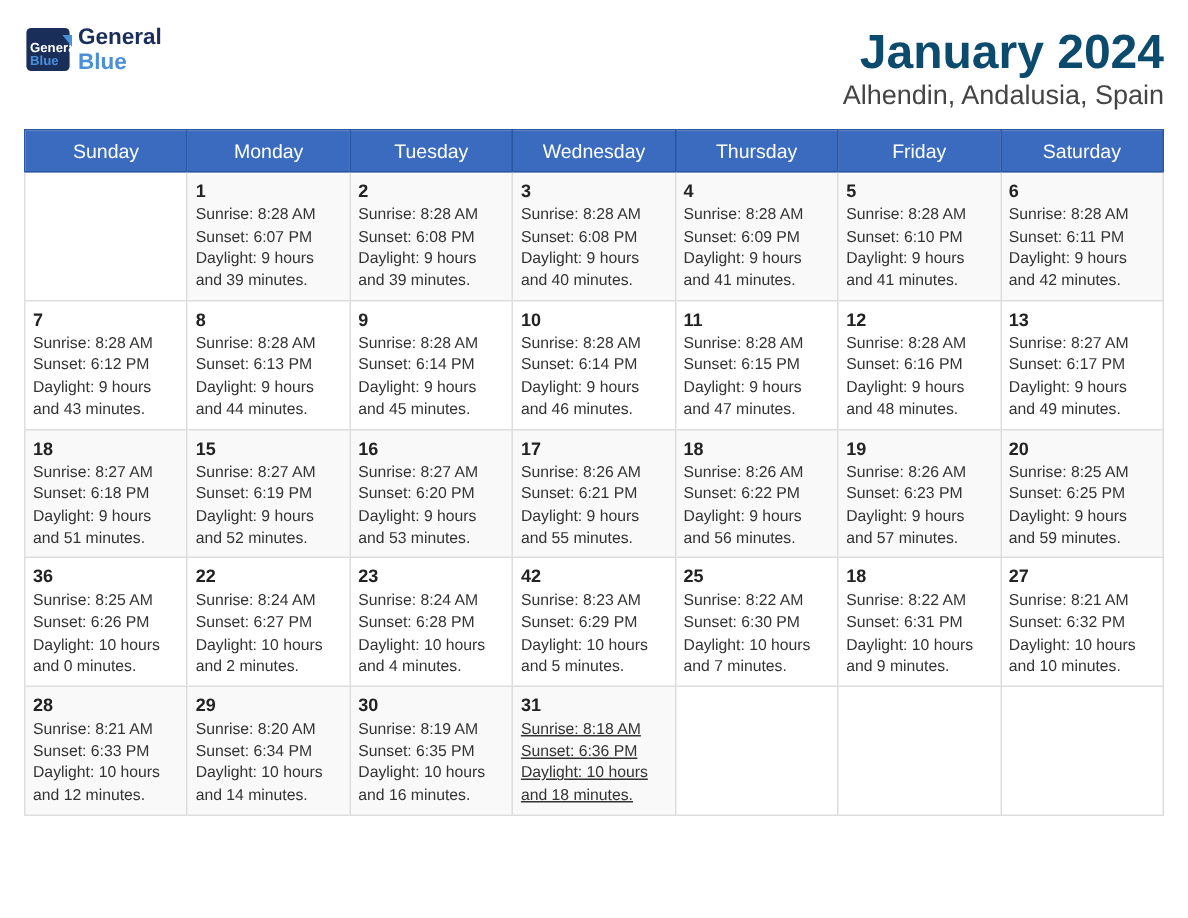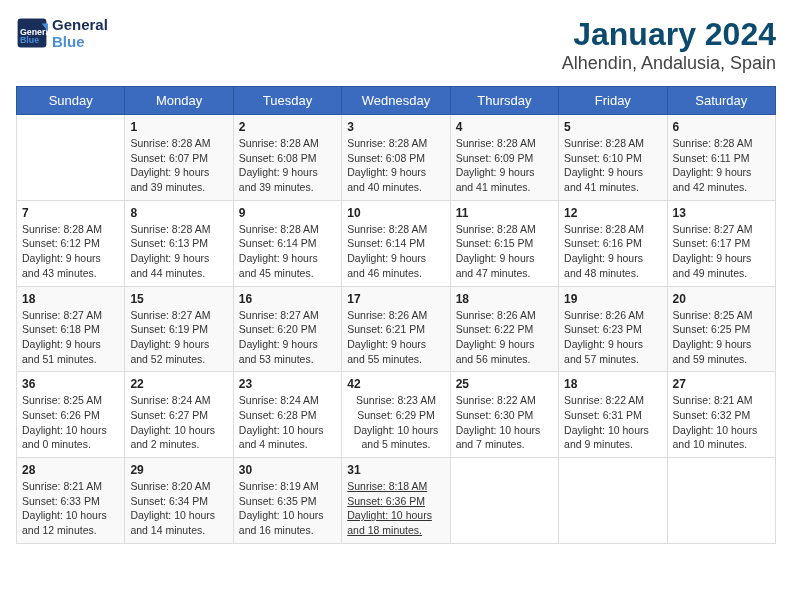--- a/index.html
+++ b/index.html
@@ -280,21 +280,21 @@
         </td>
         <td>
           <div class="cell-day">23</div>
           <div class="cell-info" style="white-space: pre-line;">Sunrise: 8:24 AM
 Sunset: 6:28 PM
 Daylight: 10 hours
 and 4 minutes.</div>
         </td>
         <td>
           <div class="cell-day">42</div>
-          <div class="cell-info" style="white-space: pre-line; text-align: center;">Sunrise: 8:23 AM
+          <div class="cell-info" style="white-space: pre-line;">Sunrise: 8:23 AM
 Sunset: 6:29 PM
 Daylight: 10 hours
 and 5 minutes.</div>
         </td>
         <td>
           <div class="cell-day">25</div>
           <div class="cell-info" style="white-space: pre-line;">Sunrise: 8:22 AM
 Sunset: 6:30 PM
 Daylight: 10 hours
 and 7 minutes.</div>

